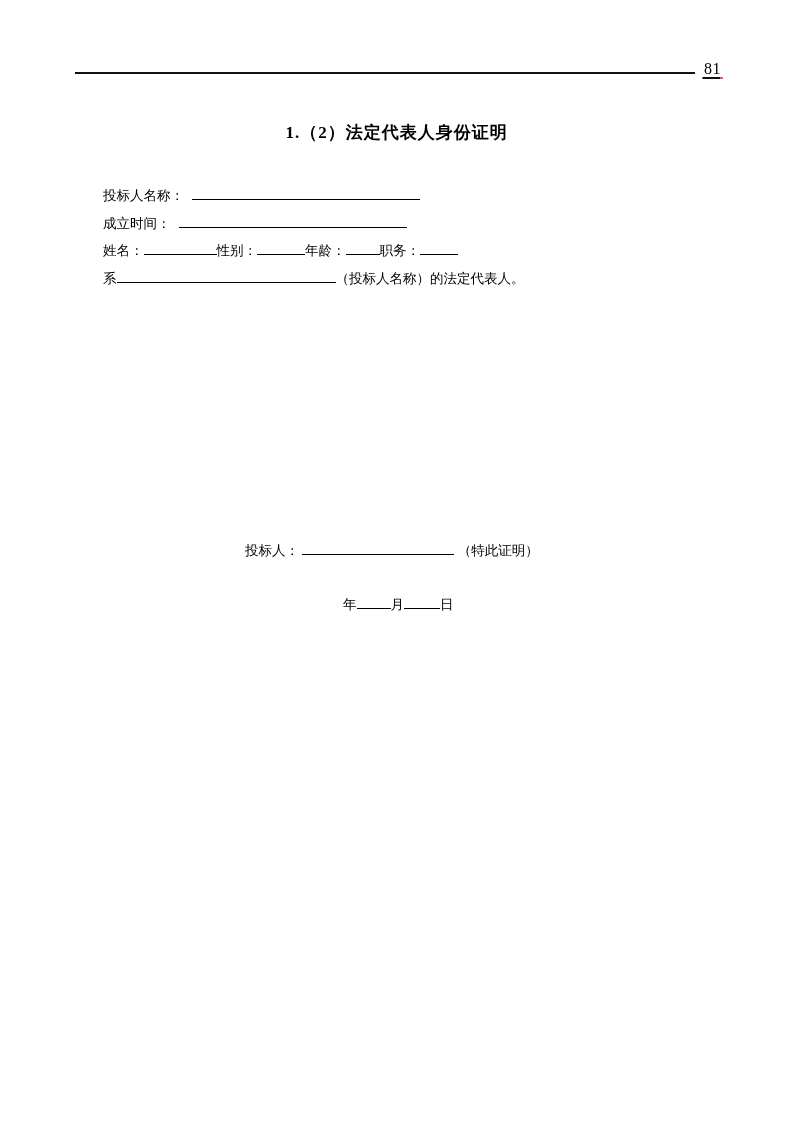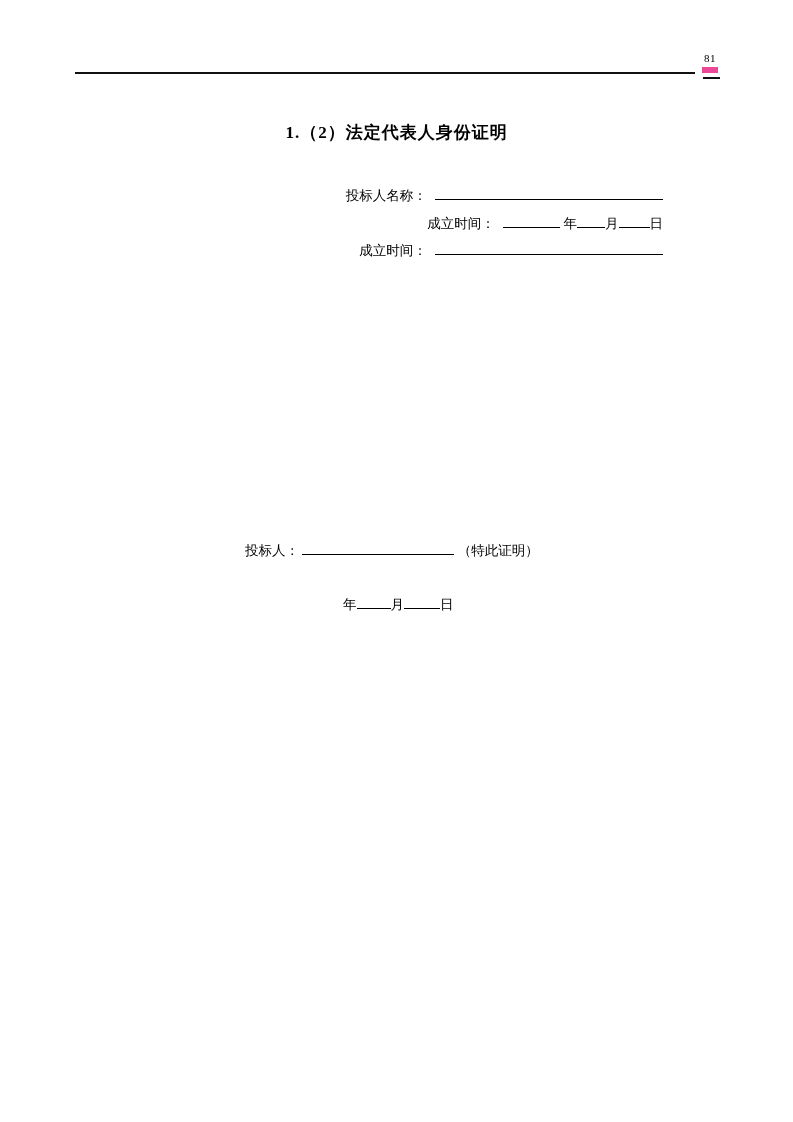--- a/index.html
+++ b/index.html
@@ -9,38 +9,38 @@
     background:#ffffff;color:#000000;
     font-family:"Liberation Serif","DejaVu Serif",serif;
     font-size:13.5px;
     overflow:hidden;
   }
   .header-rule{
     position:absolute;left:75px;top:72px;
     width:620px;height:2px;background:#111111;
   }
   .page-number{
-    position:absolute;left:702px;top:50px;
-    font-size:11px;letter-spacing:0.5px;
-    border-bottom:6px solid #ec4899;
+    position:absolute;left:702px;top:60px;
+    font-size:16px;letter-spacing:0.5px;
+    border-bottom:2px solid #ec4899;
     padding:0 2px 0 2px;line-height:17px;
   }
   .page-number-tick{
     position:absolute;left:703px;top:77px;
     width:17px;height:1.5px;background:#111111;
   }
   .title{
     position:absolute;left:0;top:121px;width:793px;
     margin:0;text-align:center;
     font-size:17px;font-weight:bold;line-height:24px;
     letter-spacing:1px;
   }
   .form{
     position:absolute;left:103px;top:182px;width:560px;
-    line-height:27.5px;white-space:nowrap;text-align:right;
+    line-height:27.5px;white-space:nowrap;
   }
   .row{height:27.5px;}
   .blank{
     display:inline-block;
     border-bottom:1px solid #000000;
     height:13px;
     vertical-align:baseline;
   }
   .blank.thick{border-bottom-width:1.5px;}
   .indent{padding-left:25px;}
@@ -67,32 +67,33 @@
 
   <div class="form">
 
     <div class="row">
       <span>投标人名称：</span>
       <span class="blank gap-s" style="width:228px"></span>
     </div>
 
 
 
-    <div class="row">
-      <span>成立时间：</span>
-      <span class="blank gap-s" style="width:57px"></span>
-      <span>年</span><span class="blank" style="width:28px"></span><span>月</span><span class="blank" style="width:31px"></span><span>日</span>
-    </div>
 
     <div class="row">
       <span>成立时间：</span>
       <span class="blank gap-s" style="width:228px"></span>
     </div>
 
+    <div class="row">
+      <span>姓名：</span><span class="blank" style="width:73px"></span><span>性别：</span><span class="blank" style="width:48px"></span><span>年龄：</span><span class="blank" style="width:34px"></span><span>职务：</span><span class="blank" style="width:38px"></span>
+    </div>
 
+    <div class="row">
+      <span>系</span><span class="blank" style="width:219px"></span><span>（投标人名称）的法定代表人。</span>
+    </div>
 
 
   </div>
 
   <div class="signature-row">
     <span>投标人：</span>
     <span class="blank" style="width:152px"></span>
     <span>（特此证明）</span>
   </div>
 

